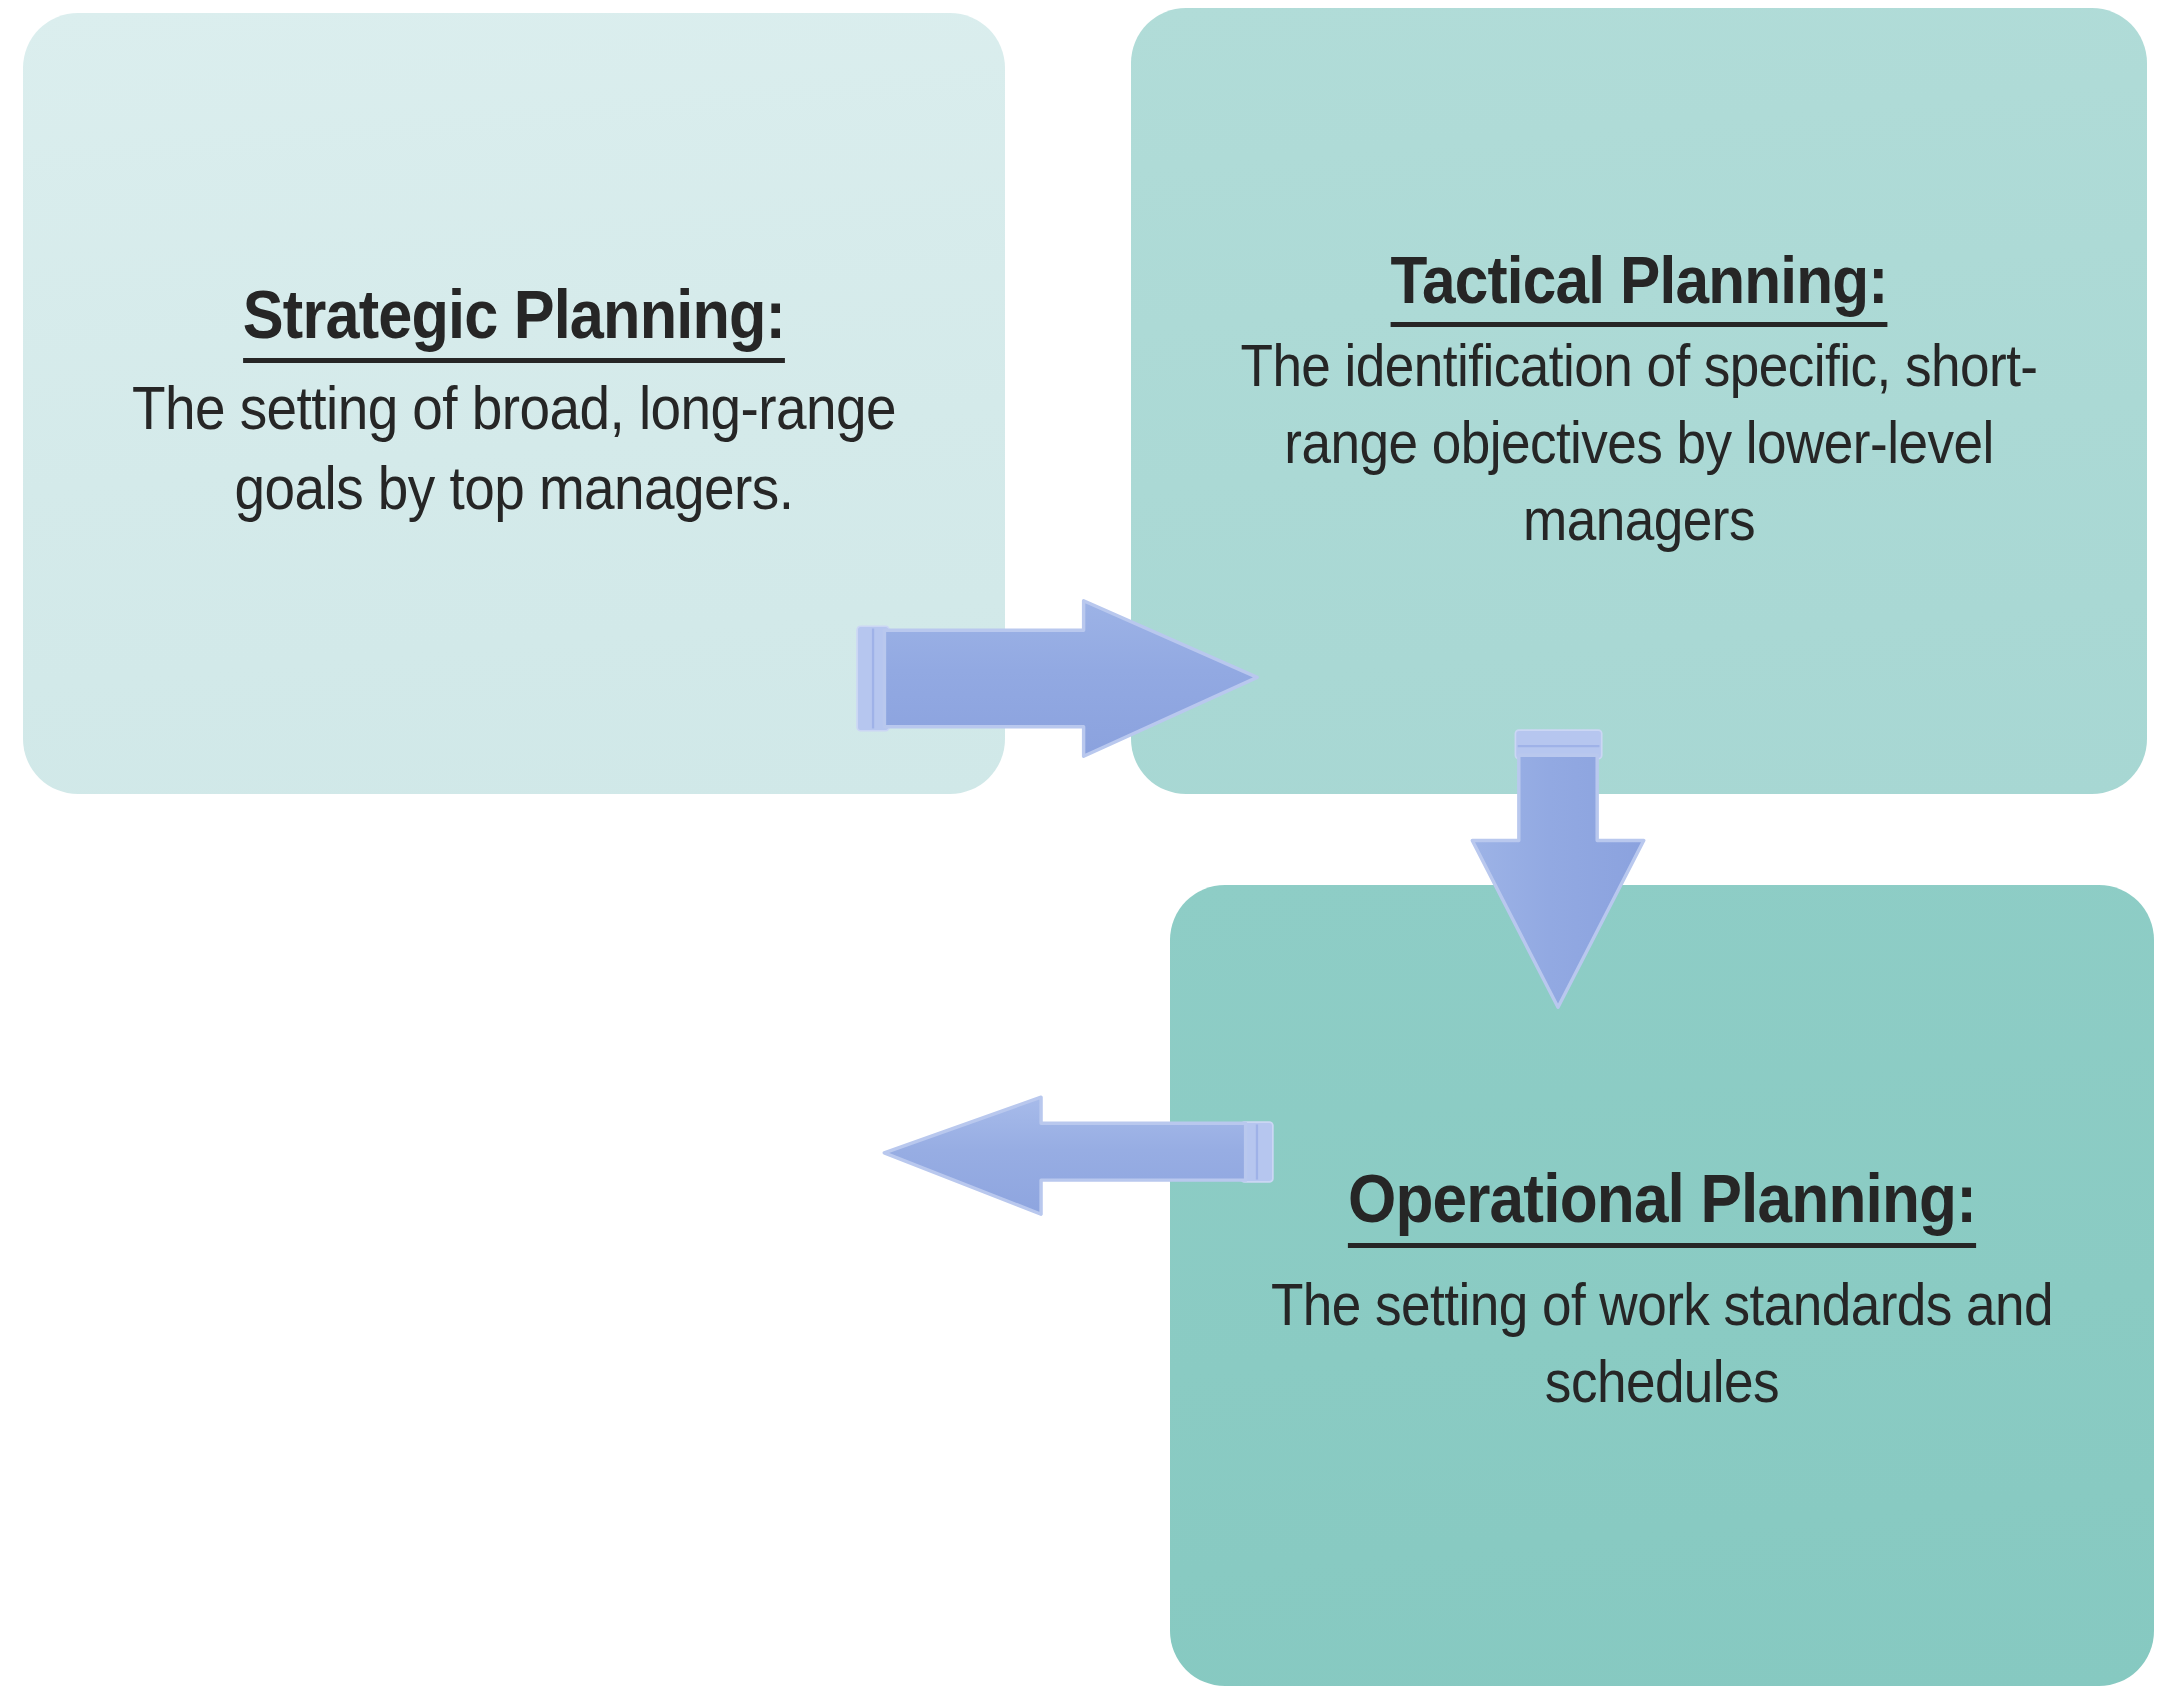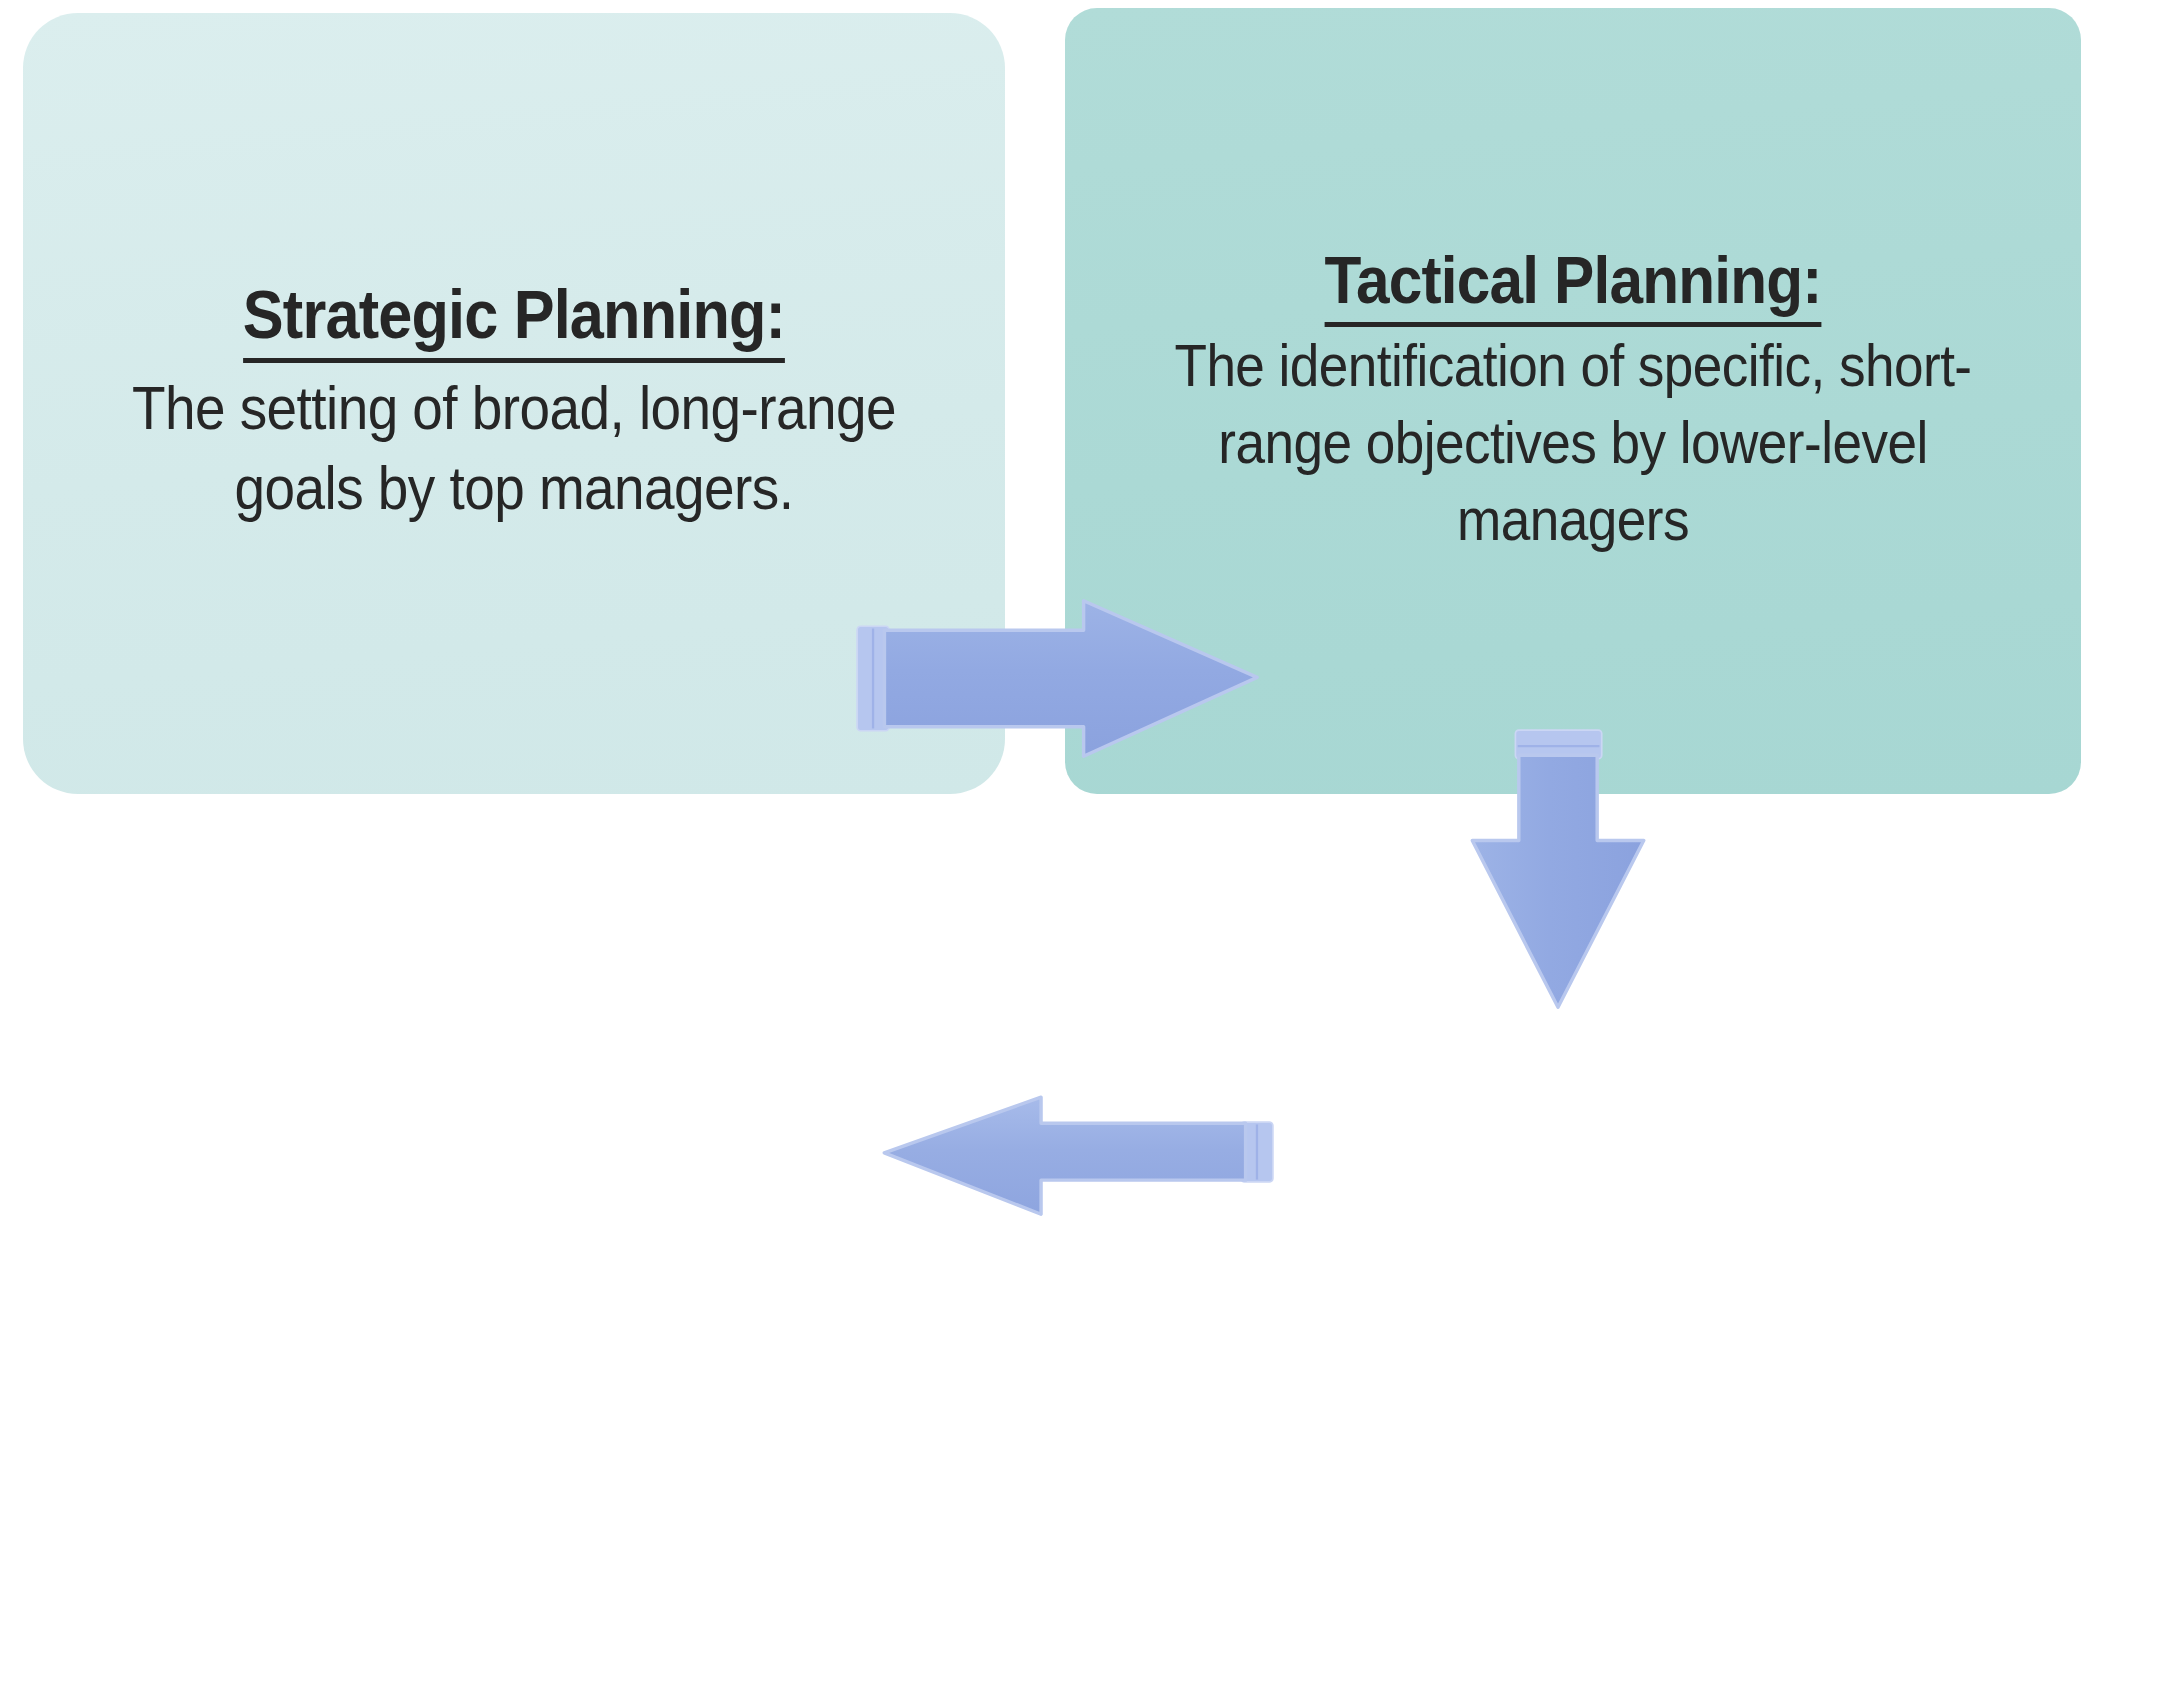--- a/index.html
+++ b/index.html
@@ -22,23 +22,22 @@
     text-align:center;
     color:#262626;
   }
   .box .inner{width:100%;padding:0 12px;box-sizing:border-box;}
 
   .box-strategic{
     left:23px; top:12.5px; width:982px; height:781px;
     background:linear-gradient(175deg,#dbeeee 0%,#d4eaea 55%,#d0e8e8 100%);
   }
   .box-tactical{
-    left:1065px; top:8px; width:1016px; height:786px;
+    left:1131px; top:8px; width:1016px; height:786px;
     background:linear-gradient(175deg,#b1dcd8 0%,#abd9d5 55%,#a7d7d3 100%);
-    border-radius:32px;
   }
   .box-contingency{
     left:25.6px; top:864px; width:969px; height:796px;
     background:linear-gradient(175deg,#3da996 0%,#3ba794 55%,#39a491 100%);
   }
   .box-operational{
     left:1170px; top:885px; width:984px; height:801px;
     background:linear-gradient(175deg,#8ecdc6 0%,#8acbc3 55%,#86c9c1 100%);
   }
 
@@ -100,20 +99,26 @@
   </div>
 
   <div class="box box-tactical">
     <div class="inner">
       <div class="heading"><span class="ul">Tactical Planning:</span></div>
       <div class="body-text">The identification of specific, short-range objectives by lower-level managers</div>
     </div>
   </div>
 
 
+  <div class="box box-operational">
+    <div class="inner">
+      <div class="heading"><span class="ul">Operational Planning:</span></div>
+      <div class="body-text">The setting of work standards and schedules</div>
+    </div>
+  </div>
 
   <div class="arrow arrow-right">
     <svg viewBox="0 0 710 280" preserveAspectRatio="none">
       <defs>
         <linearGradient id="gr" x1="0" y1="0" x2="0" y2="1">
           <stop offset="0%" stop-color="#9db3e6"></stop>
           <stop offset="45%" stop-color="#92a9e2"></stop>
           <stop offset="100%" stop-color="#8ba2de"></stop>
         </linearGradient>
       </defs>

